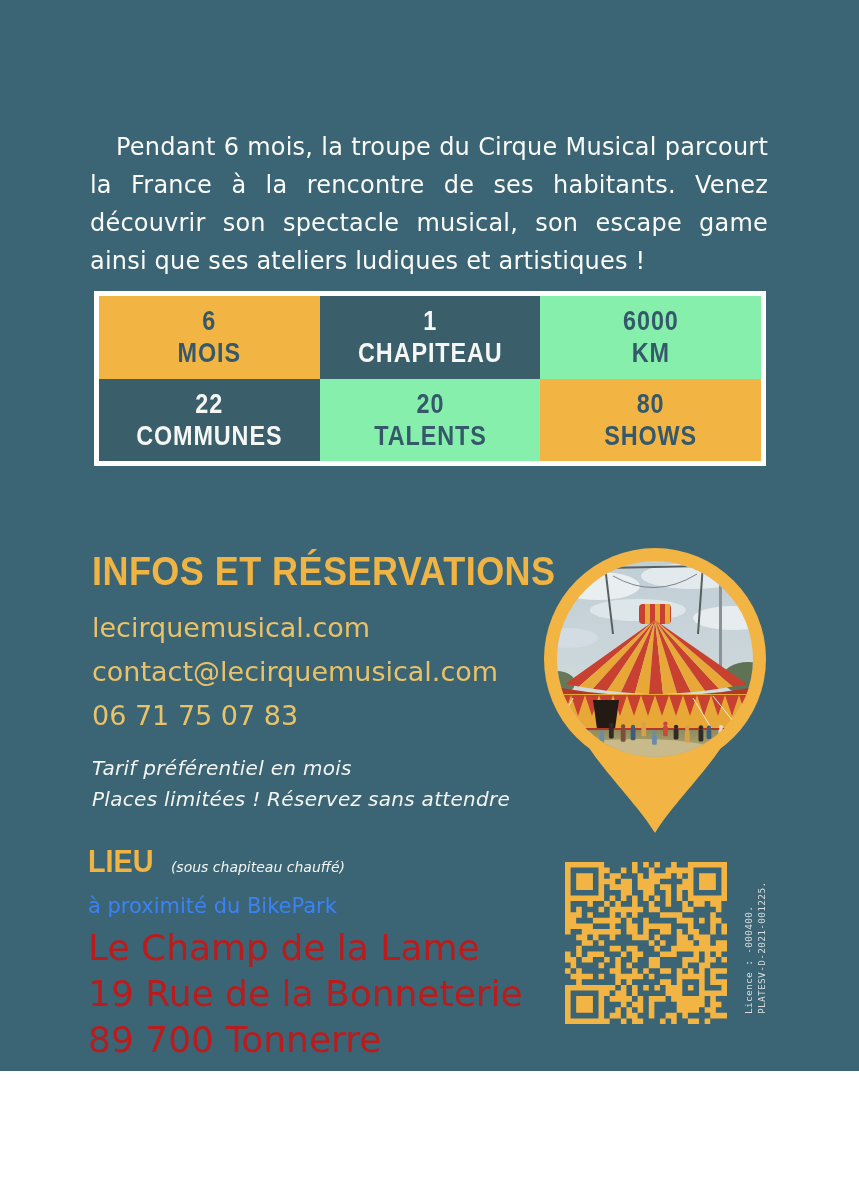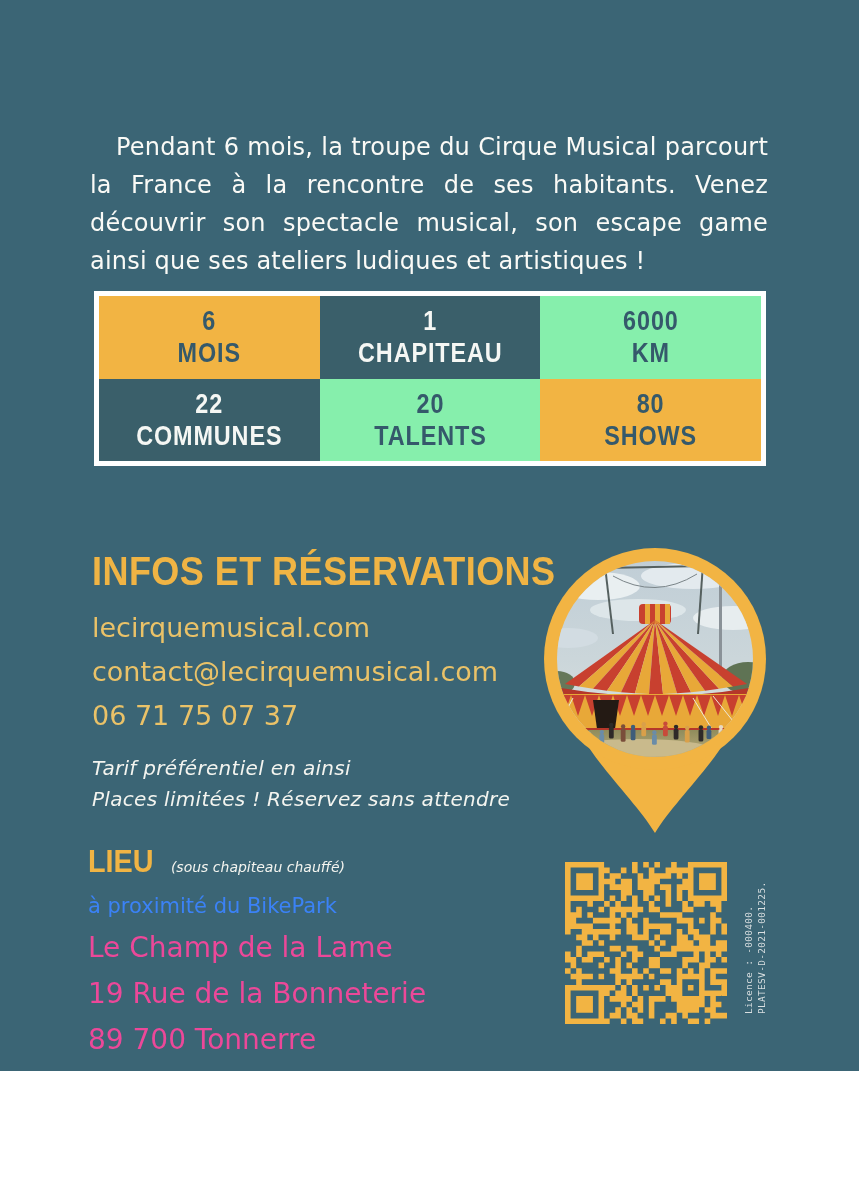--- a/index.html
+++ b/index.html
@@ -36,21 +36,21 @@
   .notes{position:absolute;left:92px;top:753px;color:#F3F4EF;font-style:italic;
          font-size:20px;line-height:31px;letter-spacing:.3px;}
 
   
   .lieu-line{position:absolute;left:88px;top:843px;white-space:nowrap;}
   .lieu-title{color:#F0B444;font-family:"Liberation Sans",sans-serif;font-weight:bold;
         font-size:32px;display:inline-block;transform:scaleX(.9);transform-origin:left bottom;
         vertical-align:baseline;}
   .lieu-sub{color:#F3F4EF;font-style:italic;font-size:14px;margin-left:10px;vertical-align:baseline;}
   .proximity{position:absolute;left:88px;top:894px;color:#3b82f6;font-size:21px;}
-  .address{position:absolute;left:88px;top:925px;color:#ec4899;font-size:28px;line-height:46px;}
+  .address{position:absolute;left:88px;top:925px;color:#b91c1c;font-size:36px;line-height:46px;}
 
   
   .pin{position:absolute;left:543px;top:548px;width:224px;height:288px;}
 
   
   .qr{position:absolute;left:565px;top:862px;width:162px;height:162px;}
 
   
   .licence{position:absolute;left:675px;top:921px;width:160px;
         transform:rotate(-90deg);color:#D9DFE1;
@@ -107,24 +107,24 @@
       </div>
     </div>
   </div>
 
   <div class="infos-title">
     <span class="inner">INFOS ET RÉSERVATIONS</span>
   </div>
   <div class="contact">
     <div>lecirquemusical.com</div>
     <div>contact@lecirquemusical.com</div>
-    <div>06 71 75 07 37</div>
+    <div>06 71 75 07 83</div>
   </div>
   <div class="notes">
-    <div>Tarif préférentiel en ainsi</div>
+    <div>Tarif préférentiel en mois</div>
     <div>Places limitées ! Réservez sans attendre</div>
   </div>
 
   <div class="lieu-line">
     <span class="lieu-title">LIEU</span><span class="lieu-sub">(sous chapiteau chauffé)</span>
   </div>
   <div class="proximity">à proximité du BikePark</div>
   <div class="address">
     <div>Le Champ de la Lame</div>
     <div>19 Rue de la Bonneterie</div>

